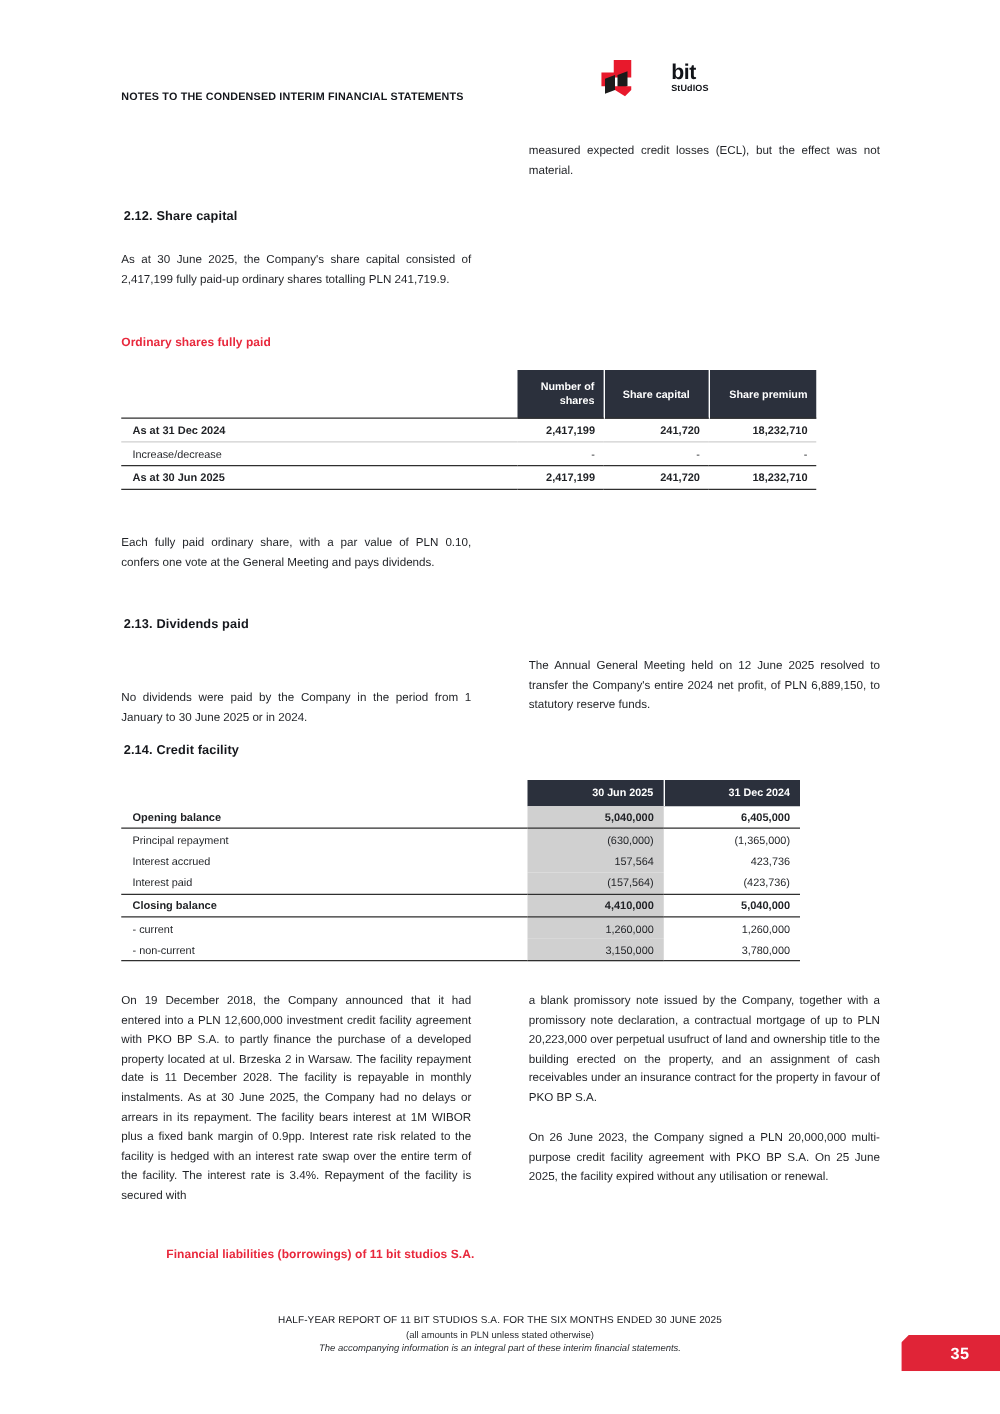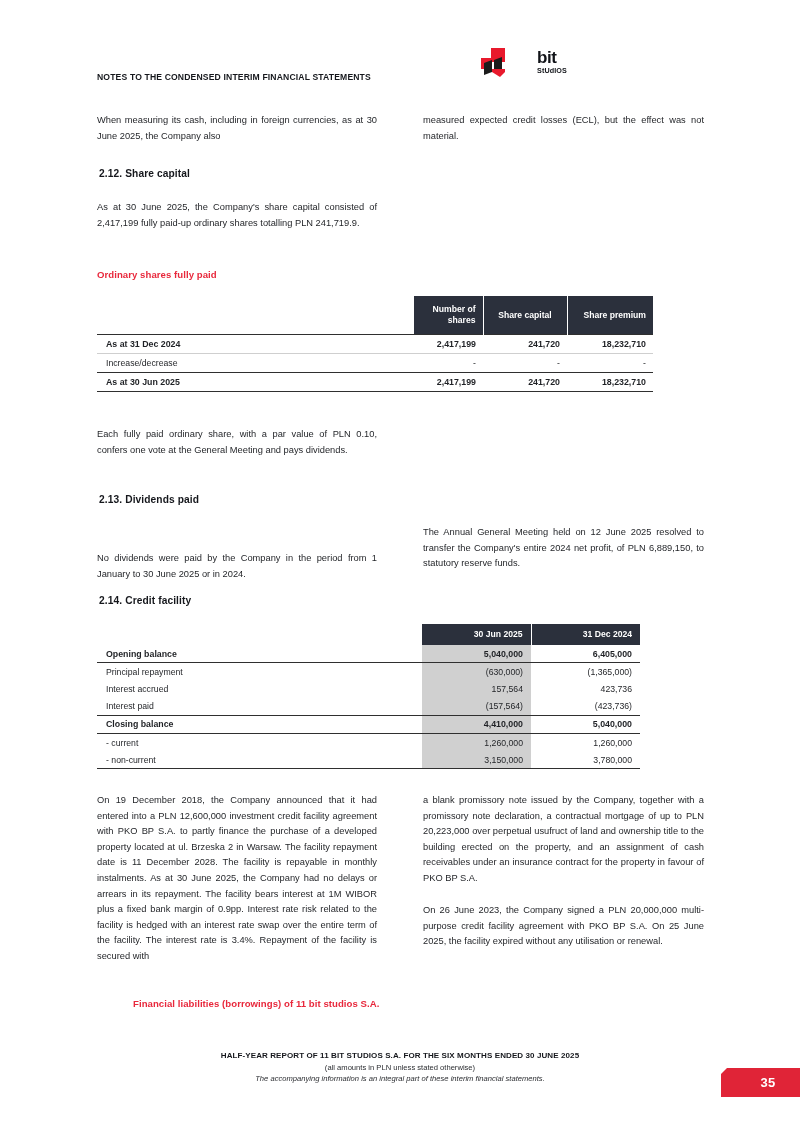--- a/index.html
+++ b/index.html
@@ -187,21 +187,21 @@
   
   .footer {
     position: absolute;
     left: 0;
     top: 1050px;
     width: 800px;
     text-align: center;
   }
   .footer-line1 {
     font-size: 8px;
-    font-weight: bold;
+    font-weight: normal;
     color: #15171c;
     line-height: 11px;
     letter-spacing: 0.1px;
     width: 420px;
     margin: 0 auto;
   }
   .footer-line2 {
     font-size: 7.6px;
     color: #2b2d31;
     line-height: 11px;
@@ -247,21 +247,20 @@
         <path d="M13 12 L21 9 L21 21 L13 24 Z" fill="#1b1b1b"></path>
         <path d="M11 21 L24 21 L24 24 L19 29 L11 24 Z" fill="#e8192c"></path>
       </svg>
       <div class="logo-text">
         <span class="logo-bit">bit</span>
         <span class="logo-studios">StUdIOS</span>
       </div>
     </div>
   </div>
 
-  <div class="para col-left" style="top:113px;">When measuring its cash, including in foreign currencies, as at 30 June 2025, the Company also</div>
   <div class="para col-right" style="top:113px;">measured expected credit losses (ECL), but the effect was not material.</div>
 
   <div class="section-heading" style="top:168px;">
     <span class="num">2.12.</span><span>Share capital</span>
   </div>
   <div class="para col-left" style="top:200px;">As at 30 June 2025, the Company's share capital consisted of 2,417,199 fully paid-up ordinary shares totalling PLN 241,719.9.</div>
   <div class="red-caption" style="top:269px;">Ordinary shares fully paid</div>
 
   <table class="tbl" id="table-share-capital">
     <colgroup>

